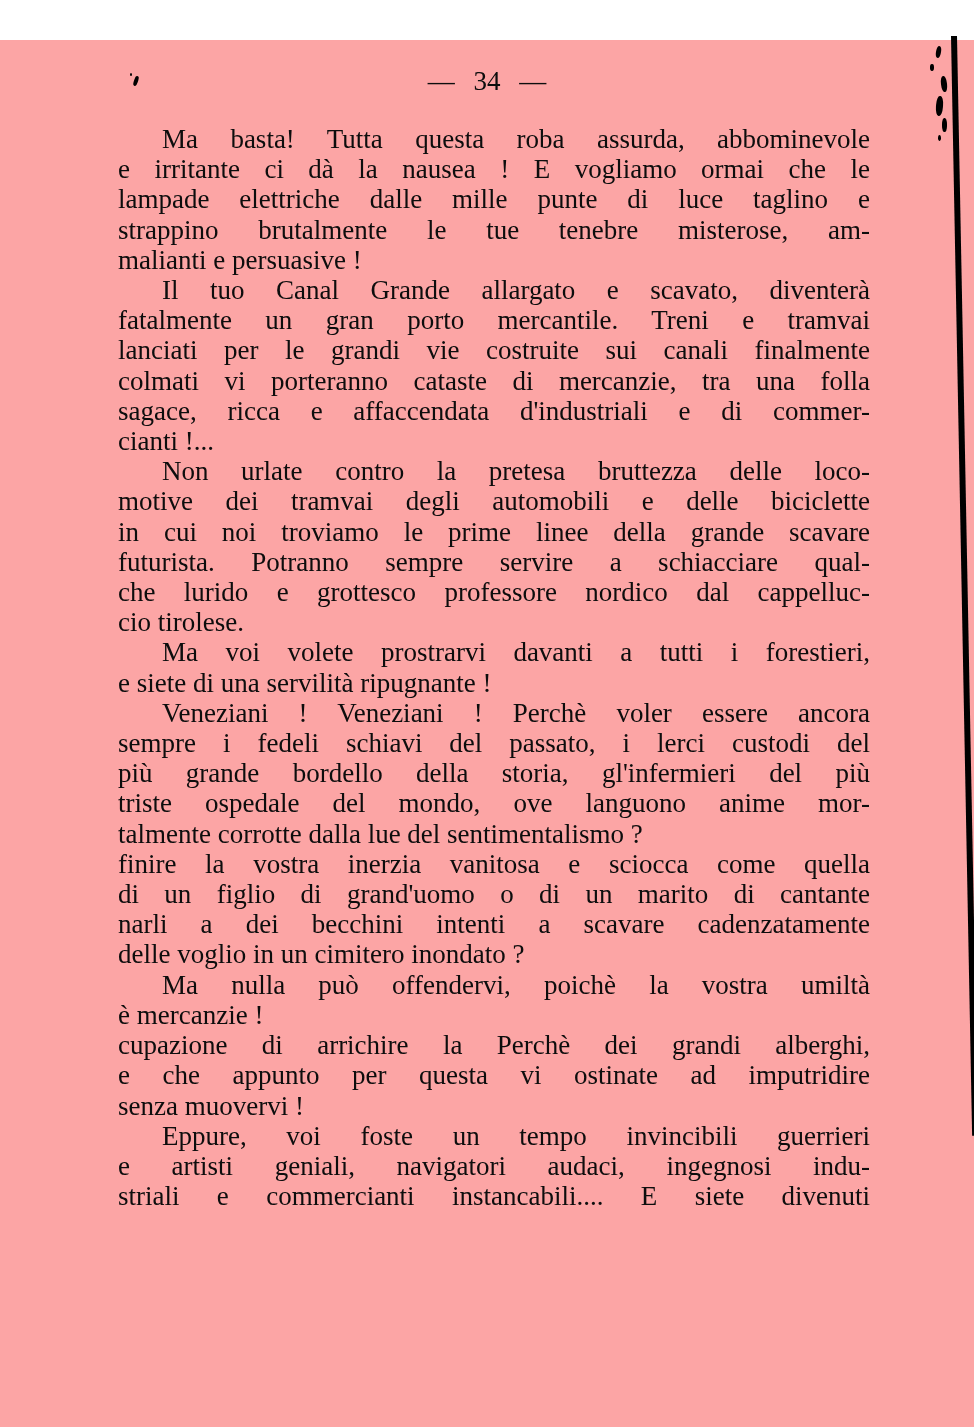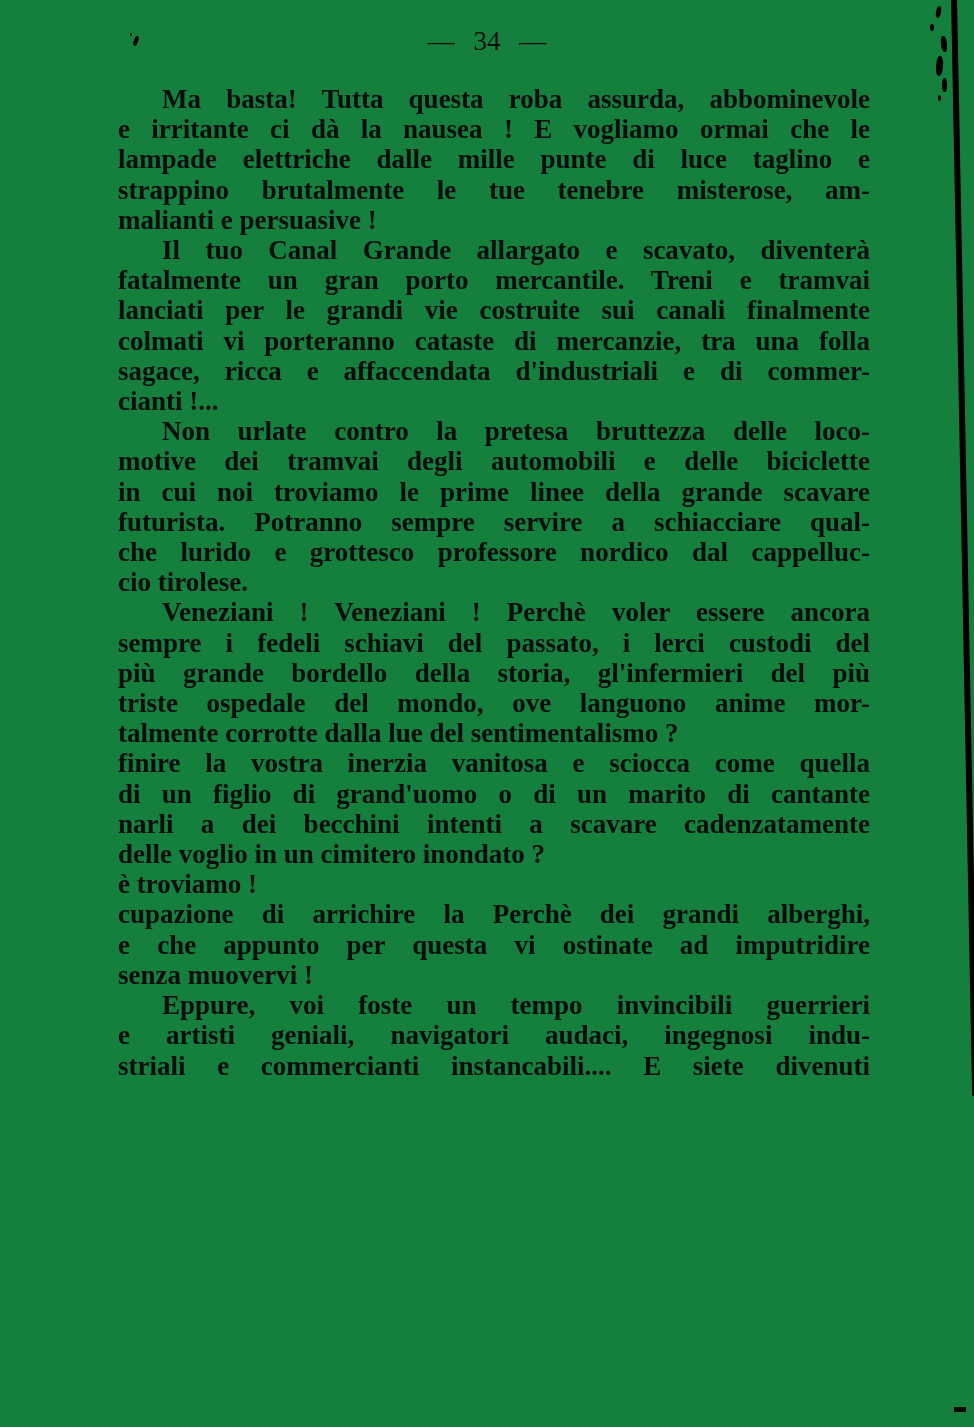--- a/index.html
+++ b/index.html
@@ -4,42 +4,41 @@
 <style>
   html, body { margin: 0; padding: 0; }
   body {
     width: 974px; height: 1427px;
     background: #ffffff;
     position: relative;
     overflow: hidden;
     font-family: "Liberation Serif", "DejaVu Serif", serif;
     color: #0d0d0d;
   }
-  .sheet { position: absolute; inset: 0; background: #15803d; }
+  .sheet { position: absolute; inset: 0; background: #fca5a5; margin-top: 40px; }
 
   .page-header {
     position: absolute;
     top: 26px; left: 0; width: 974px;
     text-align: center;
     font-size: 27px;
     word-spacing: 12px;
     color: #0d0d0d;
   }
 
   .body-text {
     position: absolute;
     left: 118px; top: 84px; width: 752px;
     font-size: 27px;
     line-height: 30.2px;
     color: #0d0d0d;
   }
   .ln {
     text-align: justify;
     text-align-last: justify;
-    font-weight: bold;
   }
   .ln.end { text-align-last: auto; }
   .ln.first { text-indent: 44px; }
 
   
   .artifact { position: absolute; background: #000; }
   .binding-line {
     left: 951px; top: -4px; width: 6px; height: 1100px;
     transform: rotate(-1.1deg);
     transform-origin: top left;
@@ -83,38 +82,43 @@
 
     <div>
       <div class="ln first">Non urlate contro la pretesa bruttezza delle loco-</div>
       <div class="ln">motive dei tramvai degli automobili e delle biciclette</div>
       <div class="ln">in cui noi troviamo le prime linee della grande scavare</div>
       <div class="ln">futurista. Potranno sempre servire a schiacciare qual-</div>
       <div class="ln">che lurido e grottesco professore nordico dal cappelluc-</div>
       <div class="ln end">cio tirolese.</div>
     </div>
 
+    <div>
+      <div class="ln first">Ma voi volete prostrarvi davanti a tutti i forestieri,</div>
+      <div class="ln end">e siete di una servilità ripugnante !</div>
+    </div>
 
     <div>
       <div class="ln first">Veneziani ! Veneziani ! Perchè voler essere ancora</div>
       <div class="ln">sempre i fedeli schiavi del passato, i lerci custodi del</div>
       <div class="ln">più grande bordello della storia, gl'infermieri del più</div>
       <div class="ln">triste ospedale del mondo, ove languono anime mor-</div>
       <div class="ln end">talmente corrotte dalla lue del sentimentalismo ?</div>
     </div>
 
     <div>
       <div class="ln">finire la vostra inerzia vanitosa e sciocca come quella</div>
       <div class="ln">di un figlio di grand'uomo o di un marito di cantante</div>
       <div class="ln">narli a dei becchini intenti a scavare cadenzatamente</div>
       <div class="ln end">delle voglio in un cimitero inondato ?</div>
     </div>
 
     <div>
-      <div class="ln end">è troviamo !</div>
+      <div class="ln first">Ma nulla può offendervi, poichè la vostra umiltà</div>
+      <div class="ln end">è mercanzie !</div>
     </div>
 
     <div>
       <div class="ln">cupazione di arrichire la Perchè dei grandi alberghi,</div>
       <div class="ln">e che appunto per questa vi ostinate ad imputridire</div>
       <div class="ln end">senza muovervi !</div>
     </div>
 
     <div>
       <div class="ln first">Eppure, voi foste un tempo invincibili guerrieri</div>

